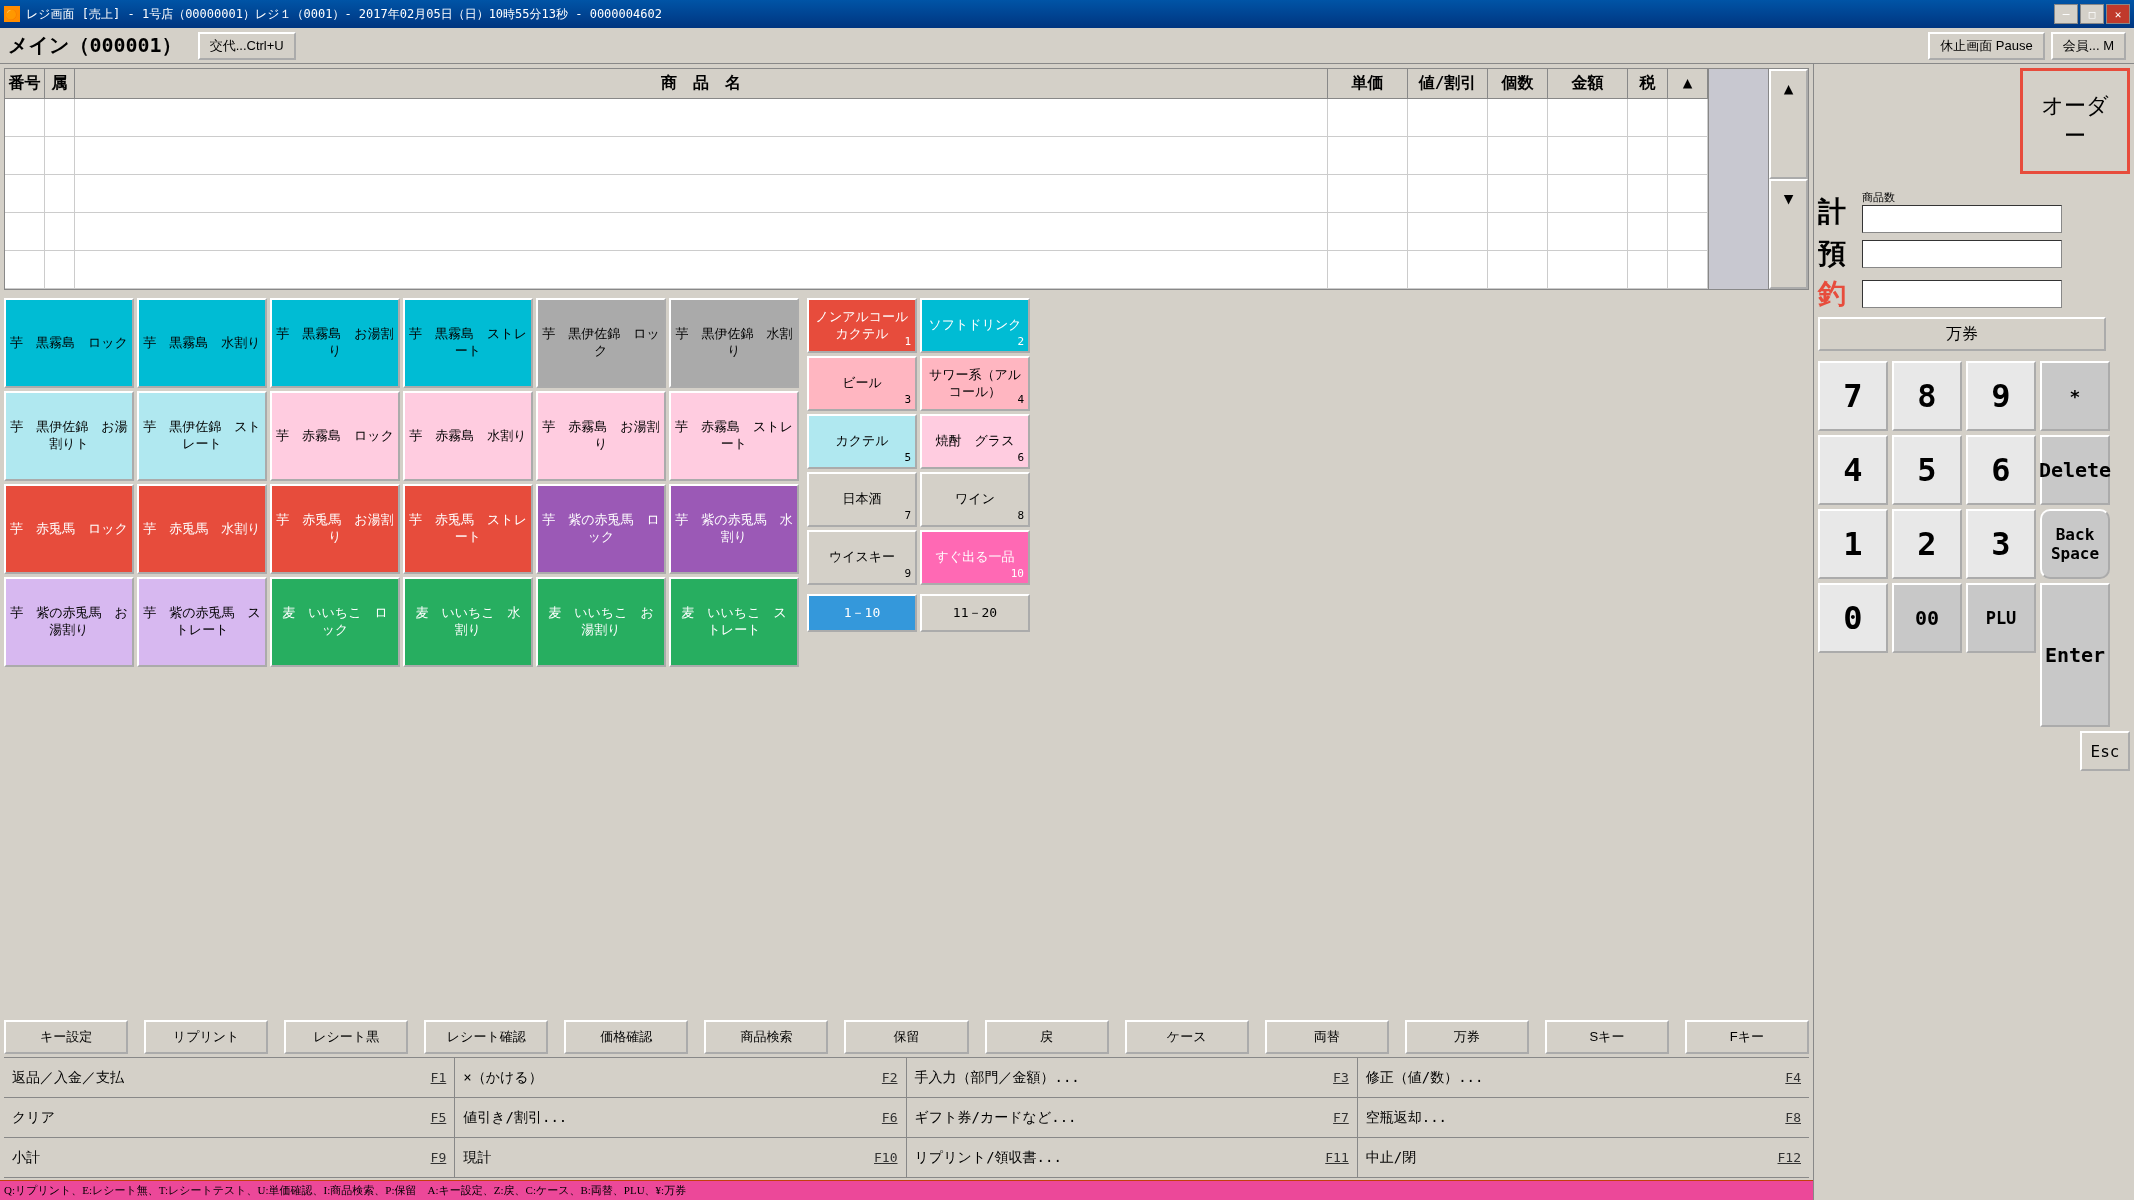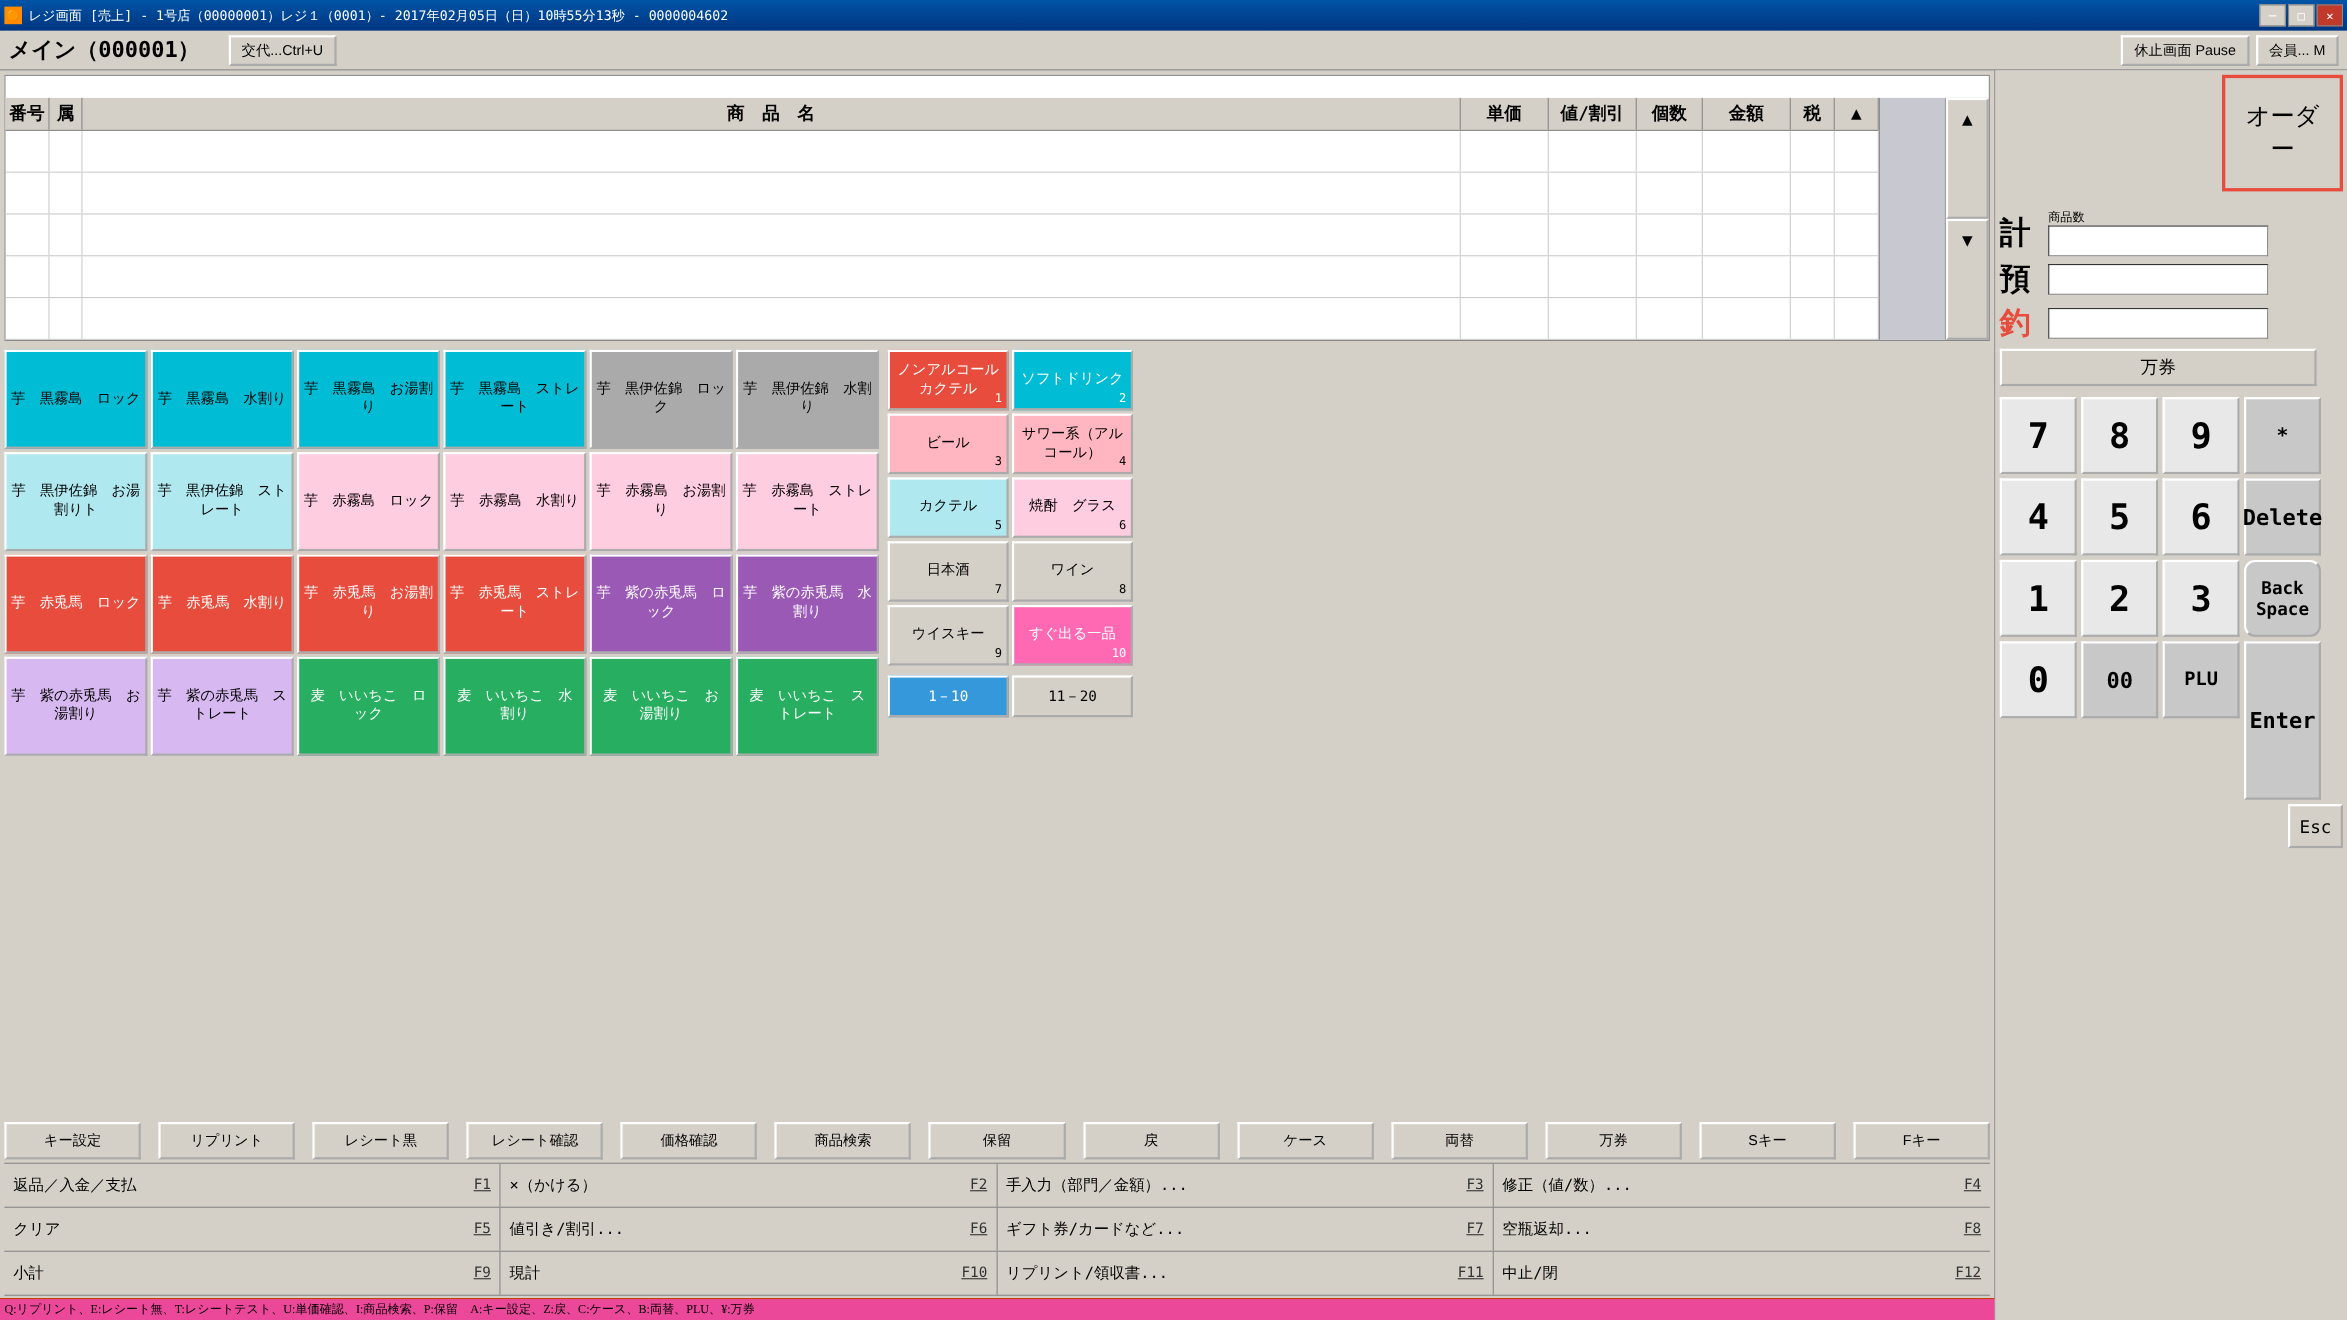--- a/index.html
+++ b/index.html
@@ -52,21 +52,21 @@
     }
     .title-btn.close { background: #c0392b; color: white; }
 
     .menu-bar {
       background: #d4d0c8;
       border-bottom: 1px solid #888;
       height: 36px;
       display: flex;
       align-items: center;
       padding: 0 8px;
-      gap: 16px;
+      gap: 6px;
     }
     .menu-title {
       font-size: 20px;
       font-weight: bold;
       margin-right: 10px;
     }
     .menu-btn {
       background: #d4d0c8;
       border: 2px outset #fff;
       padding: 2px 10px;
@@ -300,21 +300,20 @@
       font-size: 32px;
     }
     .num-btn.plu-btn {
       font-size: 17px;
       background: #c8c8c8;
     }
 
     .table-scroll-wrapper {
       display: flex;
       position: relative;
-      margin-top: 20px;
     }
     .table-content {
       flex: 1;
     }
     .scroll-arrows {
       display: flex;
       flex-direction: column;
       justify-content: space-between;
       width: 40px;
       background: #d4d0c8;

